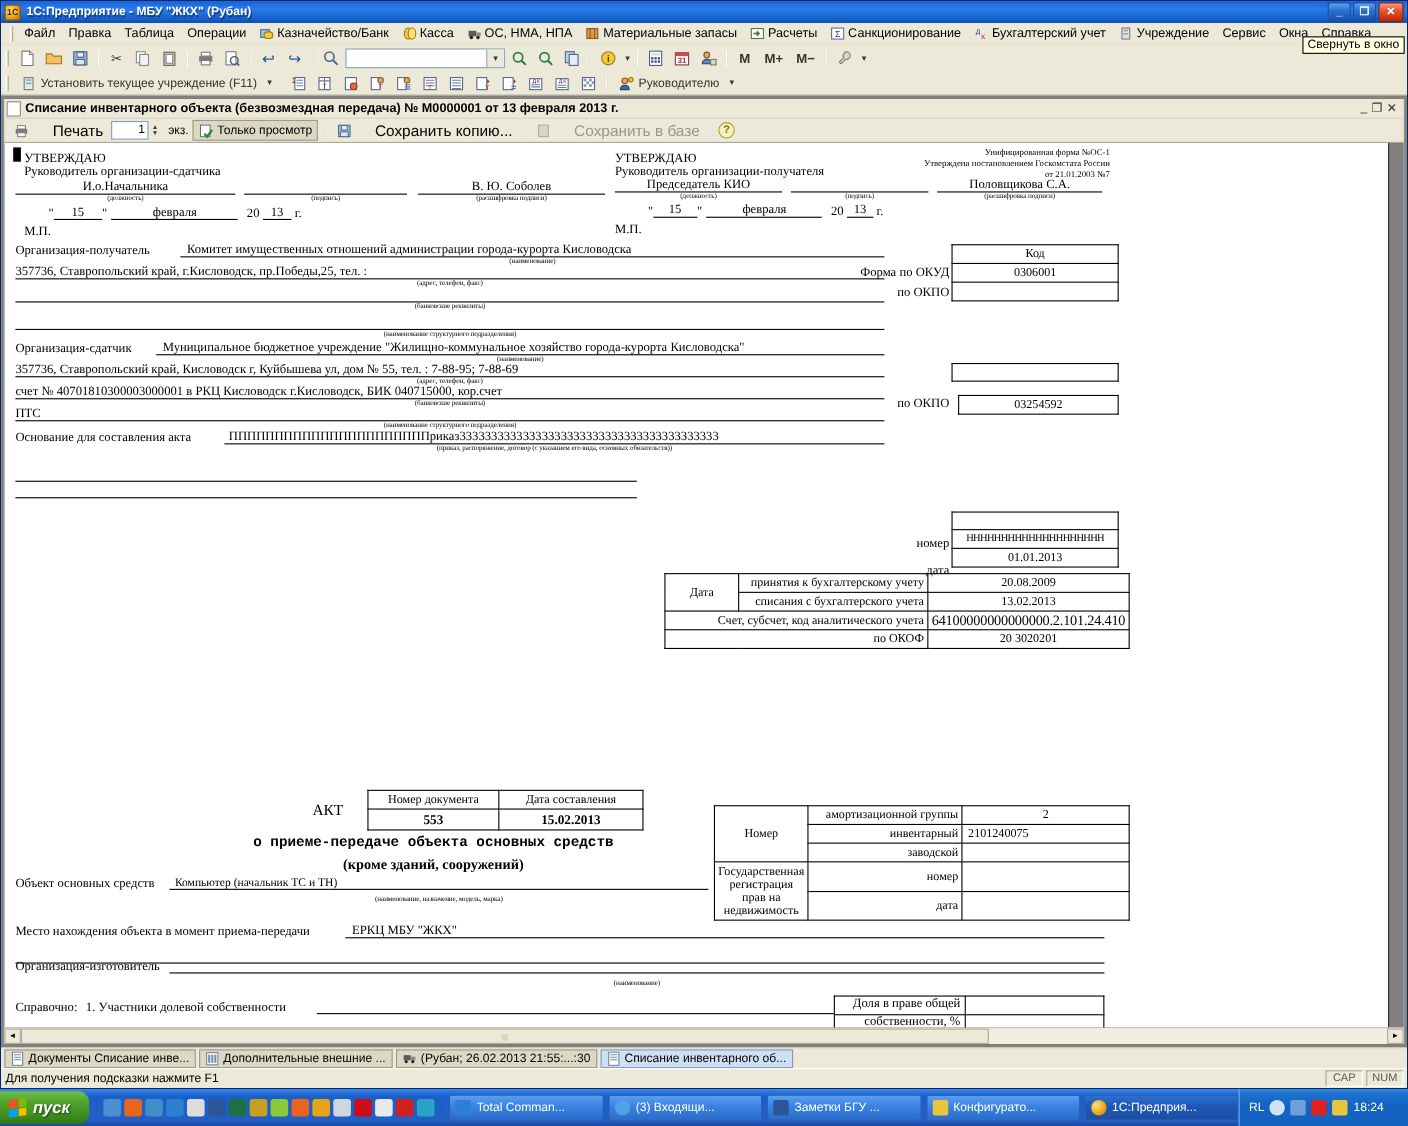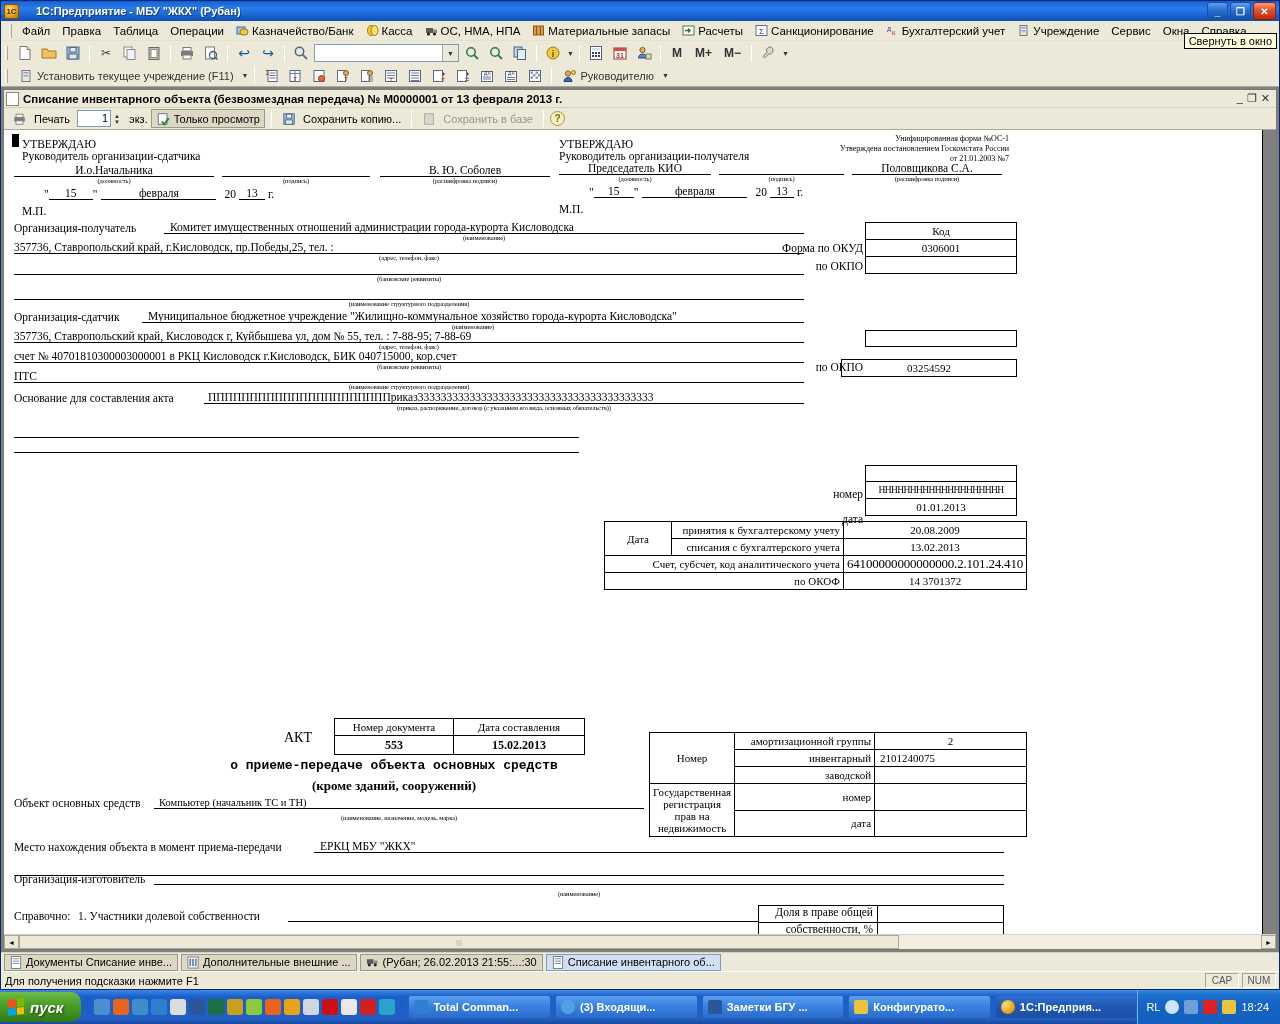--- a/index.html
+++ b/index.html
@@ -20,21 +20,21 @@
     border:1px solid #0a246a;
     display:flex; flex-direction:column;
   }
 
   
   .titlebar {
     height:20px; flex:0 0 20px;
     background: linear-gradient(to bottom,#0a5ad0 0%, #1869dd 8%, #2a7ae8 35%, #1f6edb 60%, #0d4fb8 100%);
     display:flex; align-items:center; color:#fff;
     padding-left:3px;
-    font-weight:bold; font-size:11px;gap:12px;
+    font-weight:bold; font-size:11px;
   }
   .titlebar .tb-icon{
     width:15px;height:15px;border-radius:2px;
     background: radial-gradient(circle at 35% 35%, #ffe27a, #e8a317 55%, #b56a00);
     border:1px solid #8a5200;
     font-size:8px; color:#4a2800; font-weight:bold;
     display:flex;align-items:center;justify-content:center;
     margin-right:5px; flex:0 0 15px;
   }
   .titlebar .tb-title{ flex:1 1 auto; text-shadow:1px 1px 1px rgba(0,0,0,.45); white-space:nowrap;}
@@ -118,21 +118,21 @@
   .num-input{
     width:34px;height:17px;background:#fff;border:1px solid #7f9db9;
     text-align:right;padding-right:2px;font-size:11px;line-height:15px;flex:0 0 34px;
   }
   .spinner{display:flex;flex-direction:column;justify-content:center;flex:0 0 9px;margin-right:3px;}
   .spinner i{font-style:normal;font-size:6px;line-height:6px;color:#333;}
   .tgl-btn{
     display:flex;align-items:center;gap:3px;padding:1px 4px;height:19px;
     border:1px solid #9a9a86; background:#dcd8c4; font-size:11px;
   }
-  .flat-btn{display:flex;align-items:center;gap:7px;padding:1px 4px;height:19px;font-size:11px;}
+  .flat-btn{display:flex;align-items:center;gap:21px;padding:1px 4px;height:19px;font-size:14px;}
   .flat-btn.disabled{ color:#9a968a; }
   .help-circ{
     width:15px;height:15px;border-radius:50%;border:1px solid #b09a3c;
     background:#f4eec0;color:#7a6a12;font-size:10px;font-weight:bold;
     display:flex;align-items:center;justify-content:center;
   }
 
   
   .doc-scroll{ flex:1 1 auto; background:#808080; position:relative; overflow:hidden;}
   .doc-page{
@@ -200,26 +200,26 @@
   .start-flag{width:16px;height:16px;display:grid;grid-template-columns:1fr 1fr;grid-template-rows:1fr 1fr;gap:1px;transform:skewY(-8deg);}
   .start-flag i{display:block;}
   .qlaunch{display:flex;align-items:center;gap:3px;padding:0 6px;border-left:1px solid #1a5cbe;border-right:1px solid #1a5cbe;}
   .ql-ico{width:16px;height:16px;border-radius:3px;}
   .tasks{flex:1 1 auto;display:flex;align-items:center;gap:4px;padding-left:6px;overflow:hidden;}
   .task-btn{
     height:24px;min-width:130px;max-width:160px;flex:0 1 150px;
     background: linear-gradient(to bottom,#5a9ff0,#3a82e2 45%,#2a6ccb);
     border:1px solid #2a60b5;border-radius:3px;
     color:#fff;font-size:11px;display:flex;align-items:center;gap:5px;padding:0 5px;
-    white-space:nowrap;overflow:hidden;text-overflow:ellipsis;font-weight:bold;
+    white-space:nowrap;overflow:hidden;text-overflow:ellipsis;
   }
   .task-btn.active{ background: linear-gradient(to bottom,#2f6fd0,#1e58b4 45%,#1a4fa5); }
   .task-ico{width:14px;height:14px;border-radius:2px;flex:0 0 14px;}
   .tray{
-    display:flex;align-items:center;gap:5px;height:34px;padding:0 11px 0 8px;
+    display:flex;align-items:center;gap:5px;height:34px;padding:0 22px 0 8px;
     background: linear-gradient(to bottom,#2f8de0 0%,#1e73cf 12%,#1464c4 40%,#1360bf 100%);
     border-left:1px solid #66b2f5;
     color:#fff;font-size:11px;
   }
   .tray-ico{width:14px;height:14px;border-radius:2px;}
 </style>
 </head>
 <body>
 
 <div id="app-window">
@@ -766,21 +766,21 @@
               </div>
               <div class="cap" style="width:662px;margin-left:128px">(наименование)</div>
               <div class="ul" style="width:790px;">357736, Ставропольский край, Кисловодск г, Куйбышева ул, дом № 55, тел. : 7-88-95; 7-88-69</div>
               <div class="cap" style="width:790px">(адрес, телефон, факс)</div>
               <div class="ul" style="width:790px;">счет № 40701810300003000001 в РКЦ Кисловодск г.Кисловодск, БИК 040715000, кор.счет</div>
               <div class="cap" style="width:790px">(банковские реквизиты)</div>
               <div class="ul" style="width:790px;">ПТС</div>
               <div class="cap" style="width:790px">(наименование структурного подразделения)</div>
             </div>
 
-            <table class="tbl" style="position:absolute; right:246px; top:229px; width:176px;">
+            <table class="tbl" style="position:absolute; right:246px; top:229px; width:146px;">
               <tbody>
                   <tr>
                     <td class="ctr">03254592</td>
                   </tr>
             </tbody>
               </table>
             <div style="position:absolute;right:400px;top:231px;text-align:right;width:200px">по ОКПО</div>
 
             <div class="row" style="align-items:flex-end;margin-top:1px;">
               <span style="width:190px">Основание для составления акта</span>
@@ -819,21 +819,21 @@
               <tr>
                 <td class="rt">списания с бухгалтерского учета</td>
                 <td class="ctr">13.02.2013</td>
               </tr>
               <tr>
                 <td colspan="2" class="rt">Счет, субсчет, код аналитического учета</td>
                 <td class="ctr" style="font-size:13px;letter-spacing:-0.2px">64100000000000000.2.101.24.410</td>
               </tr>
               <tr>
                 <td colspan="2" class="rt">по ОКОФ</td>
-                <td class="ctr">14 3701372</td>
+                <td class="ctr">20 3020201</td>
               </tr>
             </tbody>
               </table>
 
             <div style="position:absolute;left:330px;top:588px;">
               <table class="tbl">
                 <tbody>
                     <tr>
                   <td class="ctr" style="width:119px">Номер документа</td>
                   <td class="ctr" style="width:131px">Дата составления</td>

